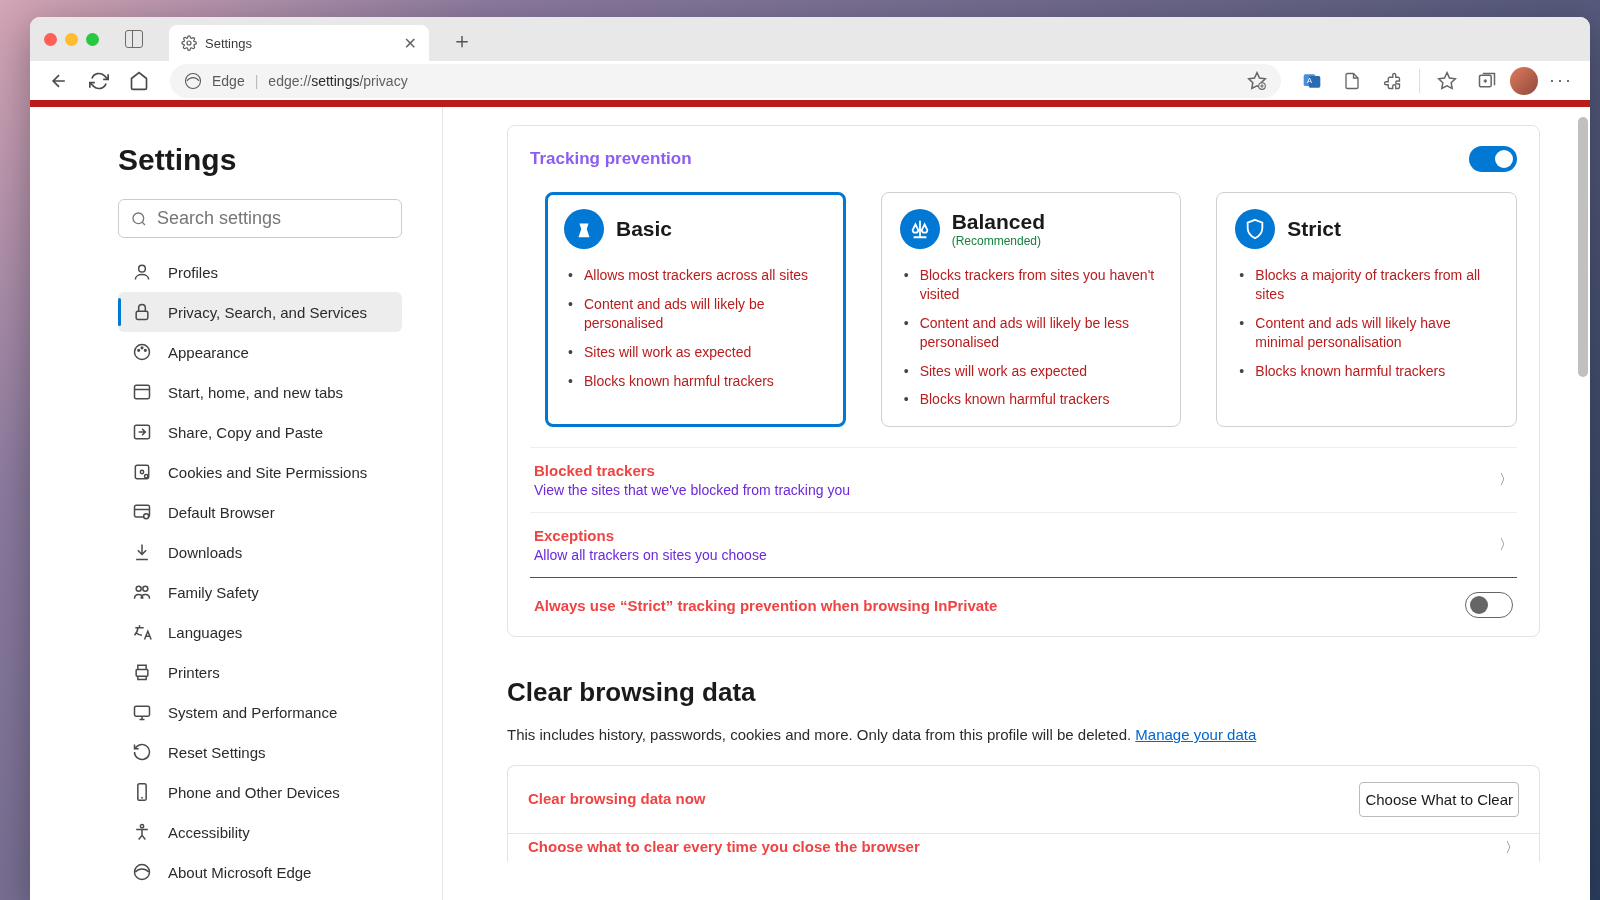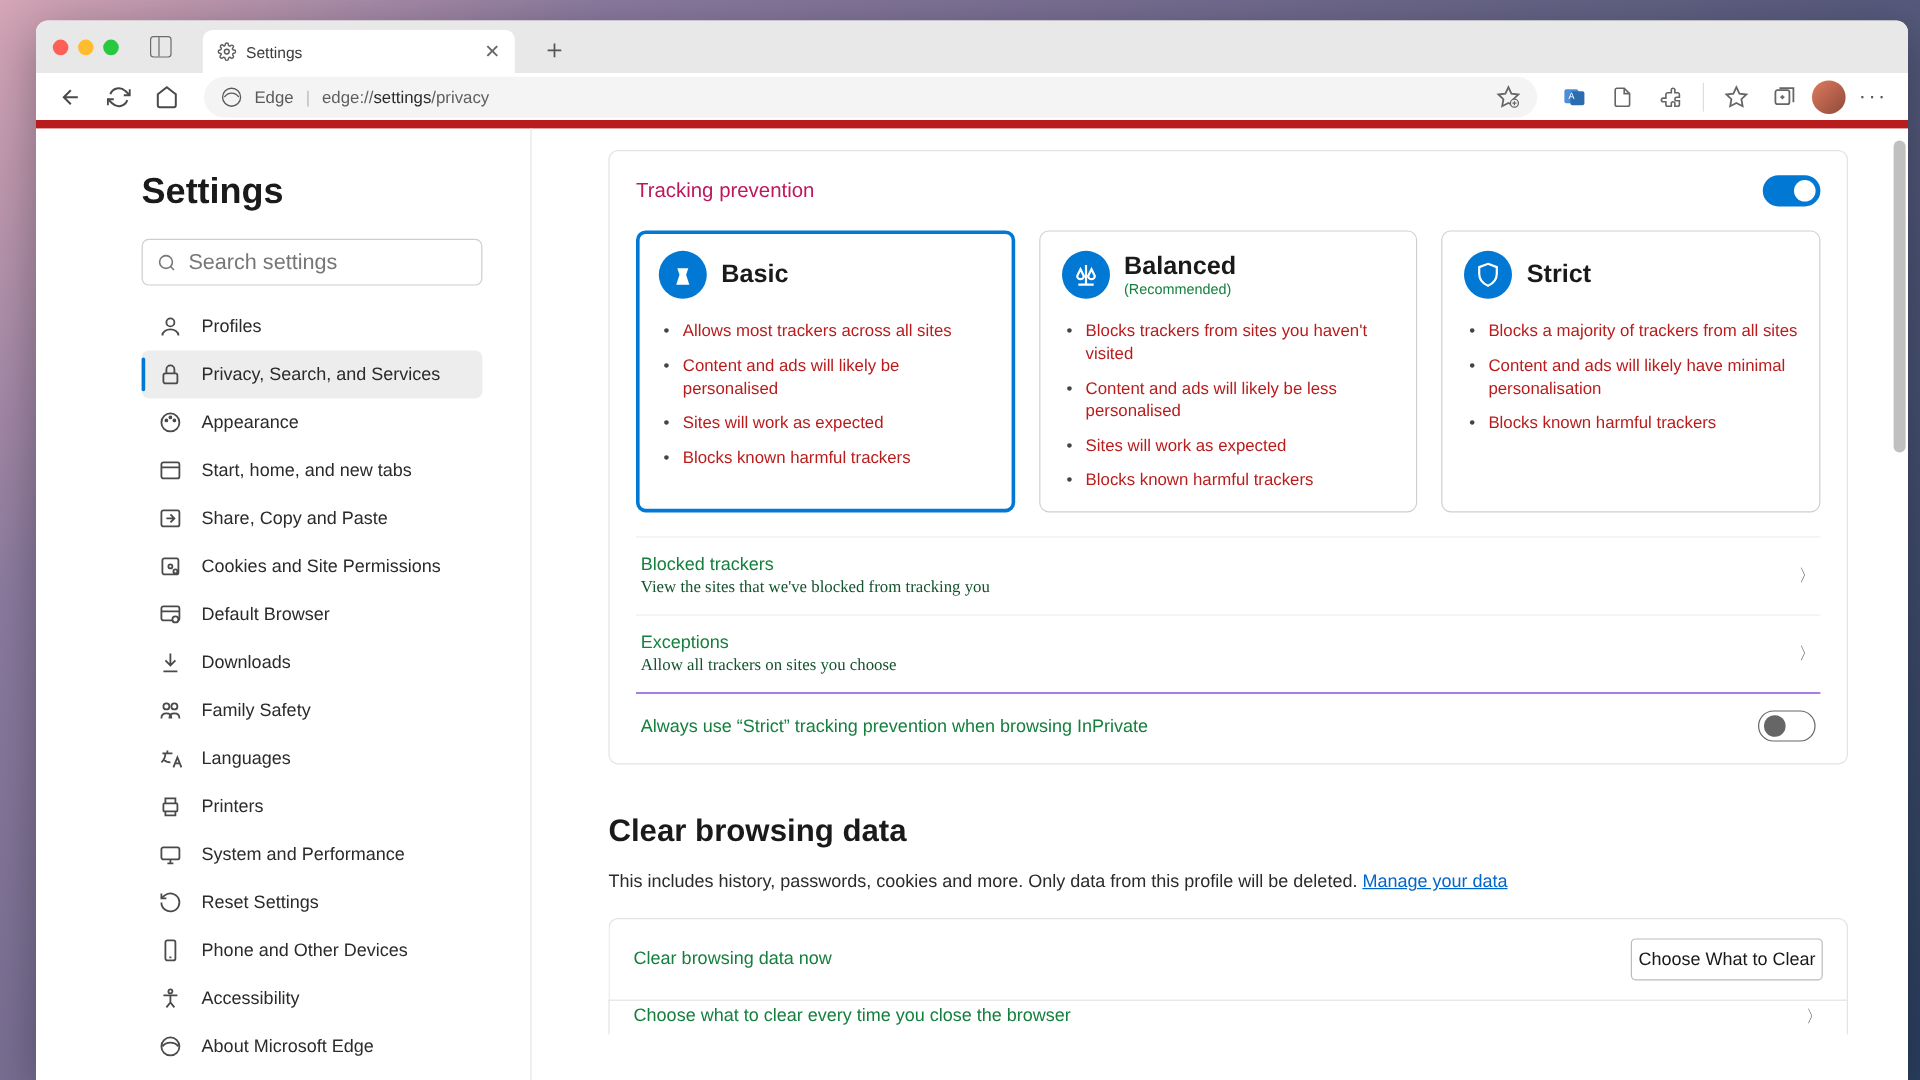--- a/index.html
+++ b/index.html
@@ -68,41 +68,41 @@
   .nav-item.active::before{content:"";position:absolute;left:0;top:6px;bottom:6px;width:3px;background:#0078d4;border-radius:2px;}
   .nav-icon{width:20px;height:20px;flex-shrink:0;color:#4a4a4a;}
   
   .main { flex:1; padding: 18px 50px 0 64px; overflow-y:auto; position:relative;}
   .scrollbar{position:absolute;right:2px;top:10px;width:10px;height:260px;background:#c0c0c0;border-radius:5px;}
   .panel {
     border:1px solid #e3e3e3; border-radius:8px; padding:20px 22px 4px; background:#fff;
     margin-bottom:40px;
   }
   .panel-header{display:flex;align-items:center;justify-content:space-between;margin-bottom:20px;}
-  .panel-title{font-size:17px;font-weight:400;color:#be185d;}
+  .panel-title{font-size:17px;font-weight:700;color:#8b5cf6;}
   .toggle{width:48px;height:26px;border-radius:13px;position:relative;cursor:pointer;}
   .toggle.on{background:#0078d4;}
   .toggle.off{background:#fff;border:1px solid #666;}
   .toggle::after{content:"";position:absolute;width:18px;height:18px;border-radius:50%;top:4px;}
   .toggle.on::after{background:#fff;right:4px;}
   .toggle.off::after{background:#666;left:4px;top:3px;}
   .cards{display:flex;gap:20px;margin-bottom:20px;}
-  .card{flex:1;border:1px solid #d0d0d0;border-radius:8px;padding:16px 18px 12px;}
+  .card{flex:1;border:1px solid #d0d0d0;border-radius:8px;padding:16px 18px 12px;margin-left:15px;}
   .card.selected{border:3px solid #0078d4;padding:14px 16px 10px;}
   .card-head{display:flex;align-items:center;gap:12px;margin-bottom:12px;}
   .card-icon{width:40px;height:40px;border-radius:50%;background:#0078d4;display:flex;align-items:center;justify-content:center;color:#fff;flex-shrink:0;}
   .card-title{font-size:21px;font-weight:600;color:#1a1a1a;line-height:1.1;}
   .card-sub{font-size:12px;color:#15803d;}
   .card ul{list-style:none;padding-left:4px;}
   .card li{font-size:14px;color:#b91c1c;padding:5px 0 5px 16px;position:relative;line-height:1.35;}
   .card li::before{content:"•";position:absolute;left:0;color:#444;}
   .row{padding:14px 4px;border-top:1px solid #eee;display:flex;align-items:center;gap:12px;cursor:pointer;}
   .row-content{flex:1;}
-  .row-title{font-size:15px;font-weight:400;color:#15803d;margin-bottom:3px;}
-  .row-sub{font-size:14px;color:#14532d;font-family:Liberation Serif, serif;}
+  .row-title{font-size:15px;font-weight:700;color:#ef4444;margin-bottom:3px;}
+  .row-sub{font-size:14px;color:#6d28d9;}
   .chev{color:#666;font-size:14px;}
   .section-h2{font-size:26px;font-weight:600;color:#1a1a1a;margin-bottom:18px;}
   .section-desc{font-size:15px;color:#2b2b2b;margin-bottom:22px;}
   .link{color:#0066cc;text-decoration:underline;cursor:pointer;}
   .clear-row{border:1px solid #e3e3e3;border-bottom:none;border-radius:8px 8px 0 0;padding:16px 20px;display:flex;align-items:center;gap:12px;}
   .clear-row2{border:1px solid #e3e3e3;border-radius:0;border-bottom:none;padding:4px 20px;display:flex;align-items:center;gap:12px;}
   .btn-outline{border:1px solid #bbb;background:#fff;padding:8px 5px;border-radius:4px;font-size:15px;color:#1a1a1a;cursor:pointer;margin-left:auto;}
   svg{display:block;}
 </style>
 </head>

